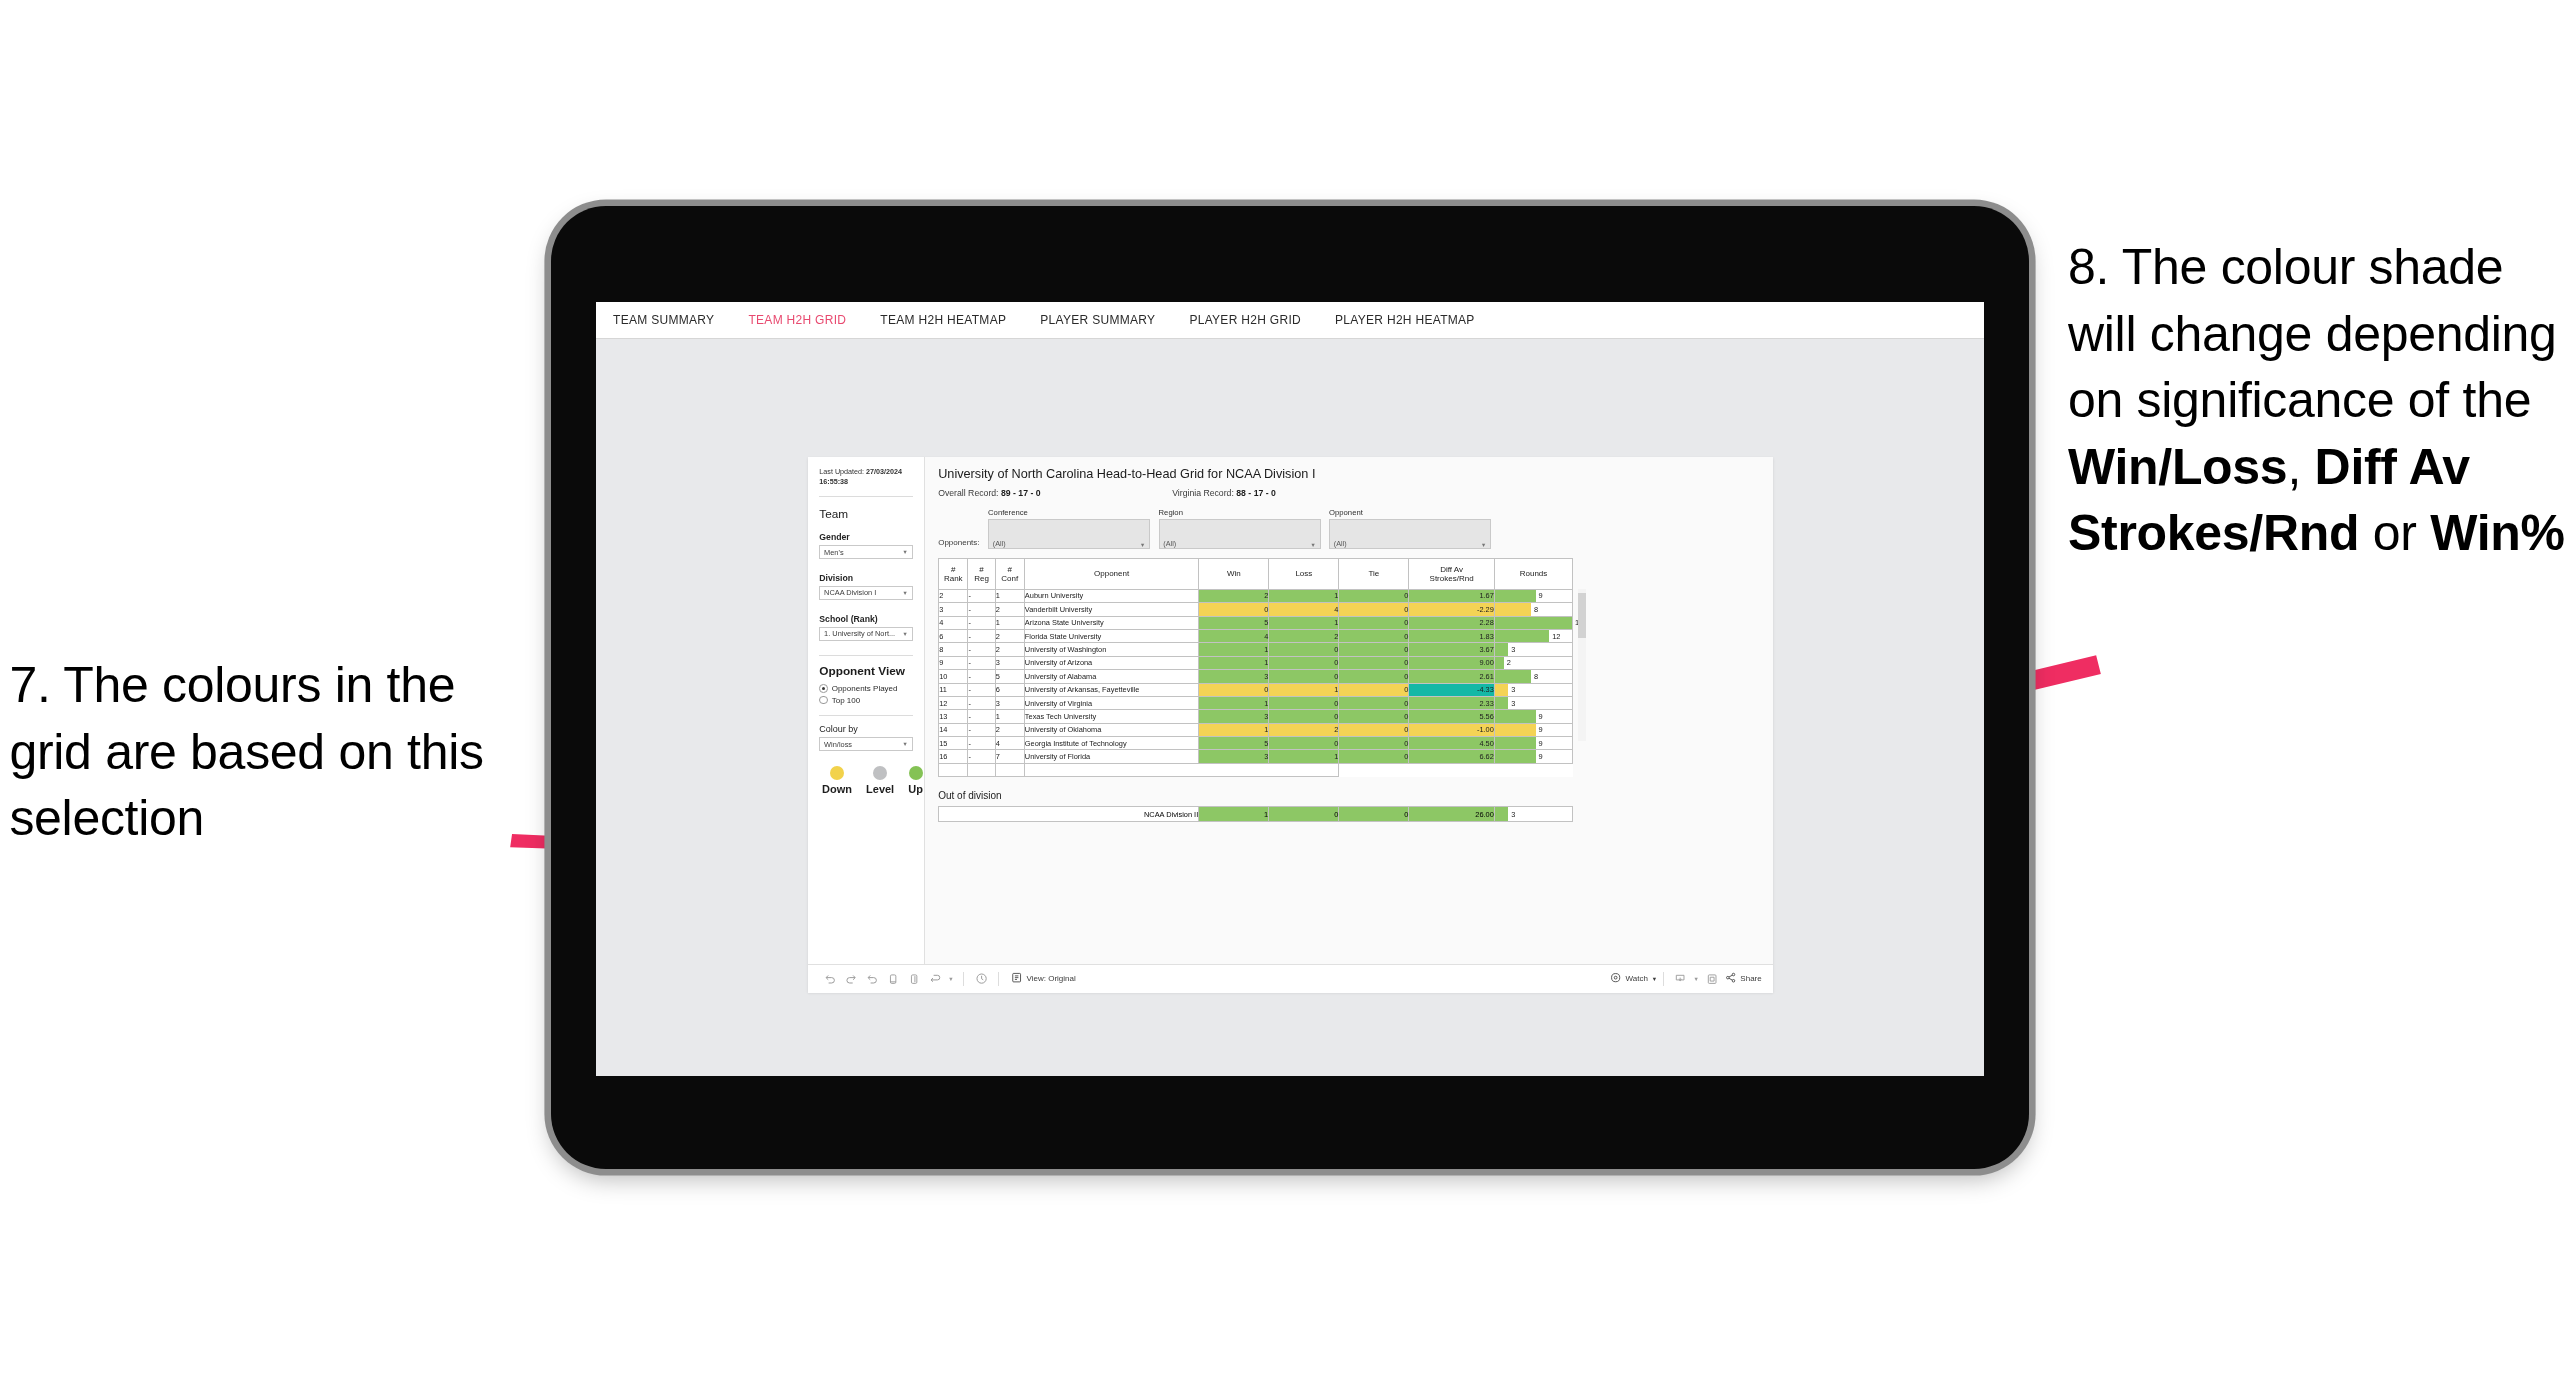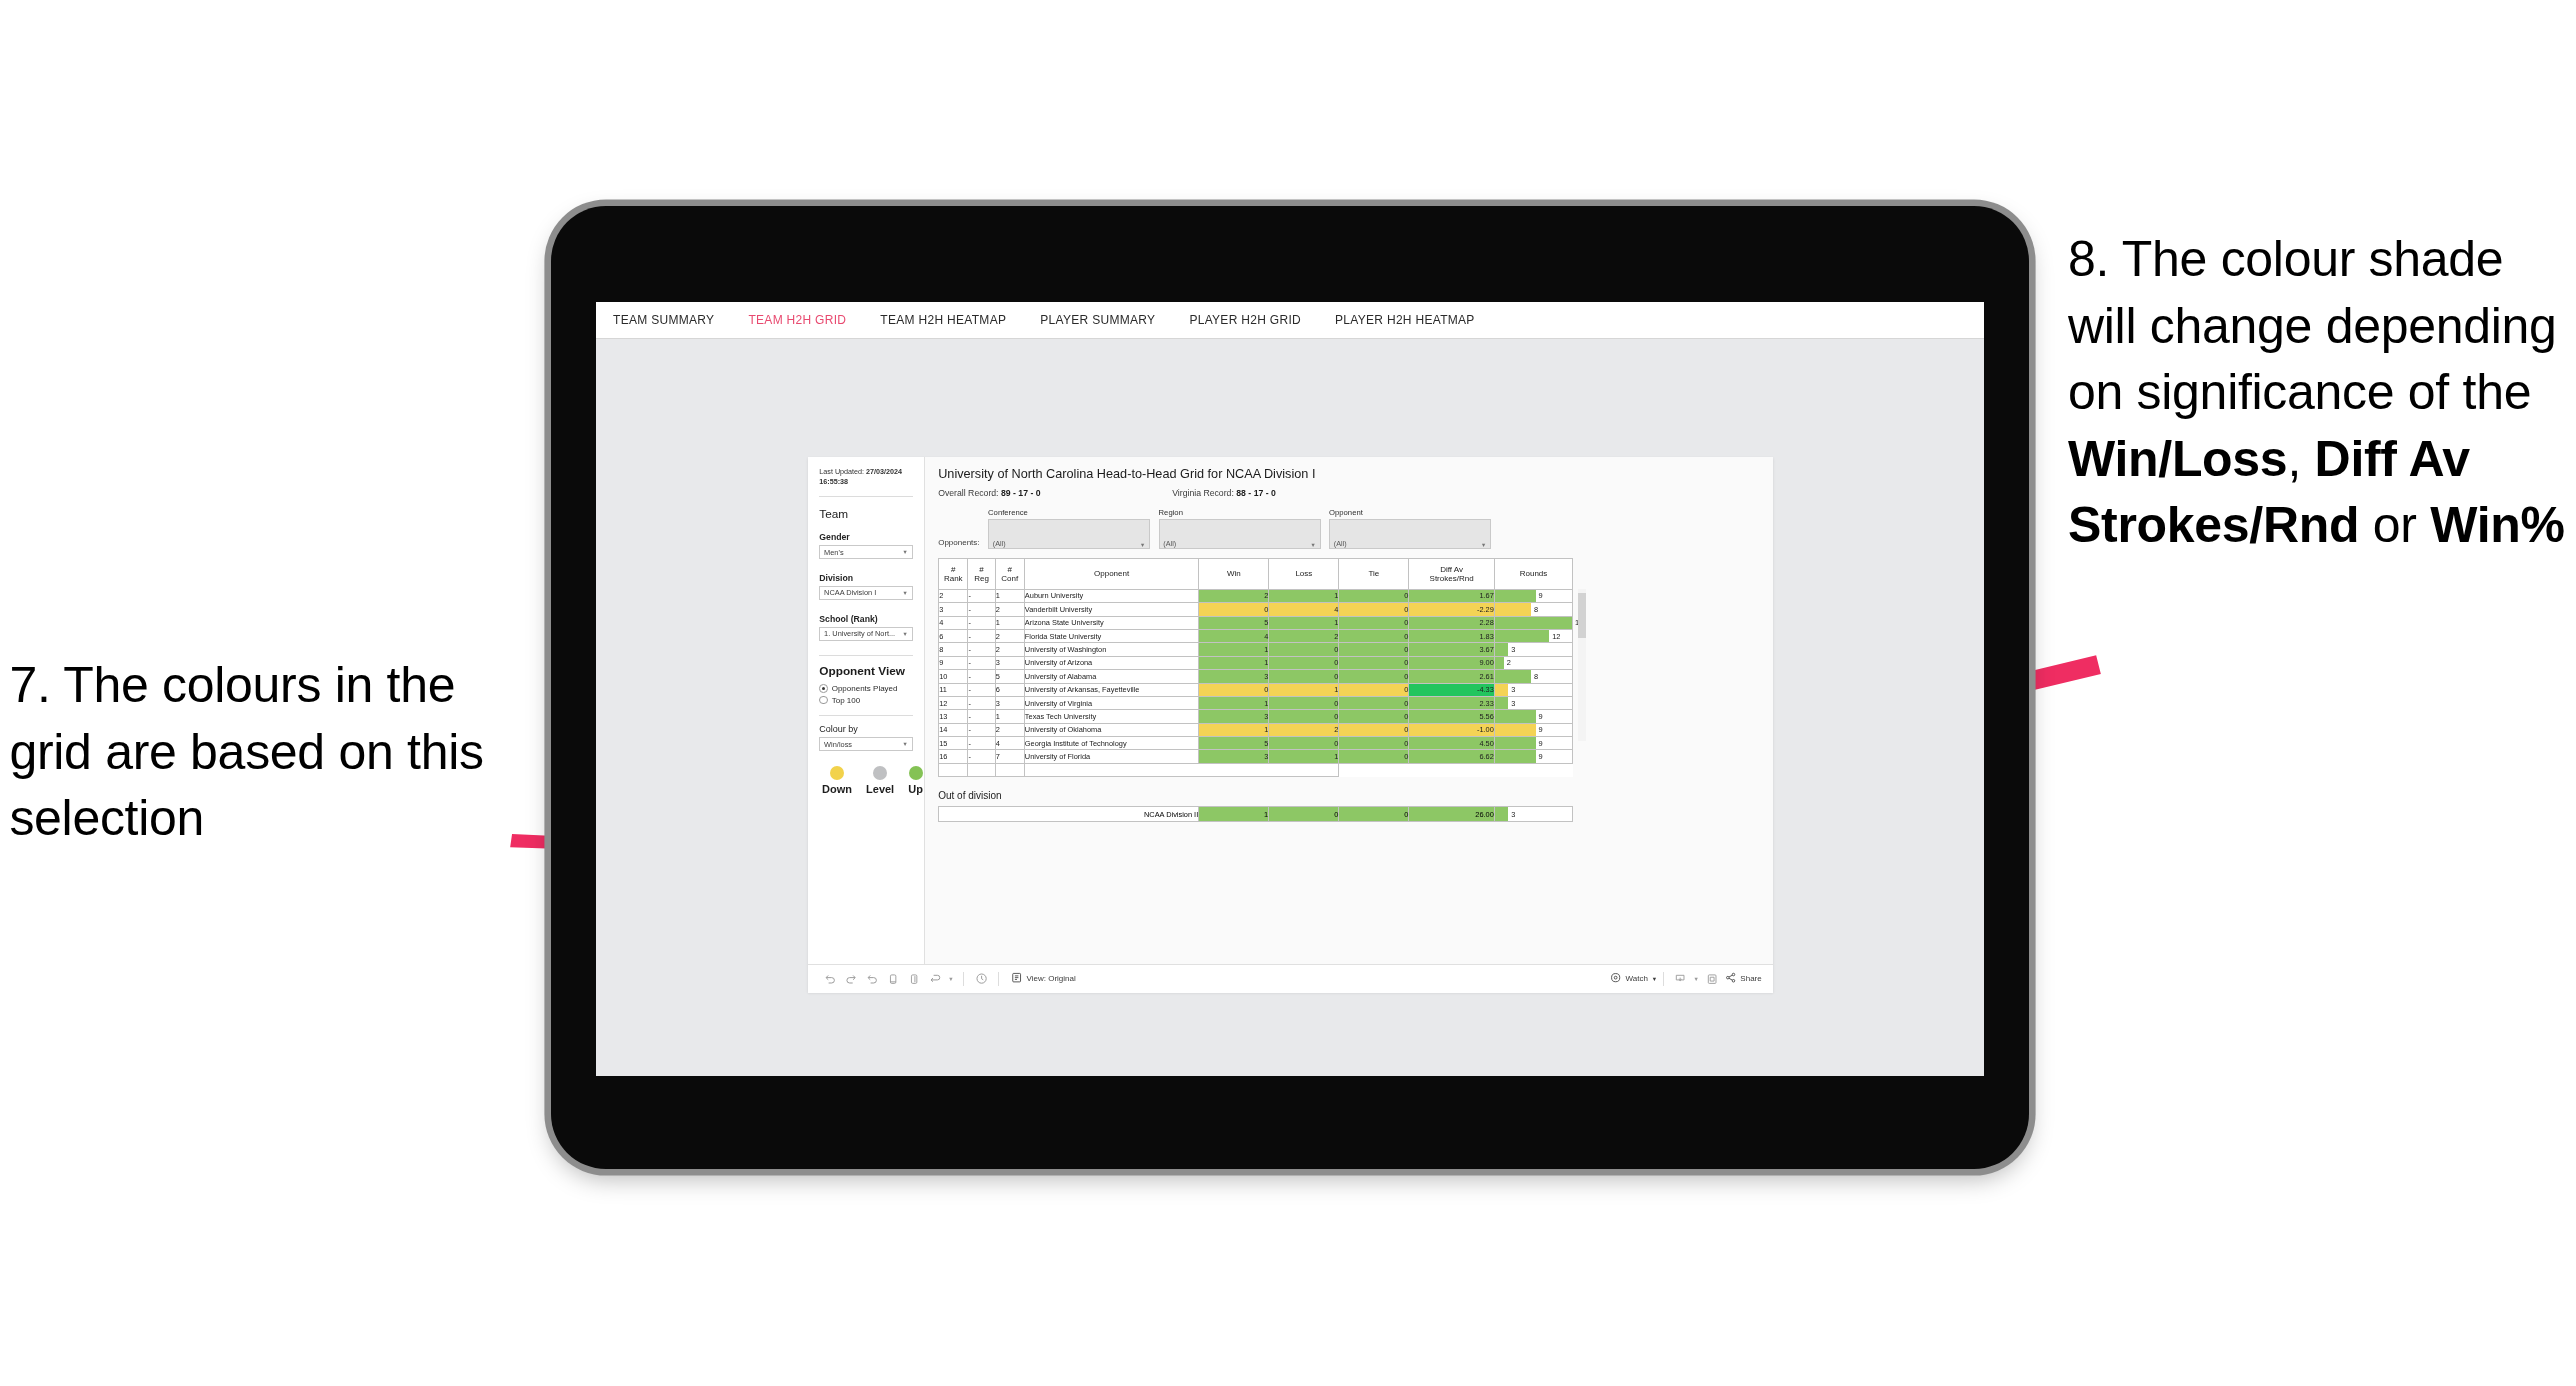--- a/index.html
+++ b/index.html
@@ -19,21 +19,21 @@
   
   .annot {
     position: absolute;
     color: #000;
     font-family: "Liberation Sans", sans-serif;
     font-size: 50px;
     line-height: 1.33;
     letter-spacing: -0.3px;
   }
   #annot-left { left: 9.4px; top: 652px; width: 529px; }
-  #annot-right { left: 2068px; top: 226px; width: 500px; }
+  #annot-right { left: 2068px; top: 234px; width: 500px; }
   #annot-right b { font-weight: 700; }
 
   .arrow-svg { position: absolute; overflow: visible; }
 
   
   #tablet {
     position: absolute;
     left: 551px;
     top: 206px;
     width: 1478px;
@@ -625,21 +625,21 @@
                       </td>
                     </tr>
                     <tr>
                       <td class="num">11</td>
                       <td class="num">-</td>
                       <td class="num">6</td>
                       <td class="opp">University of Arkansas, Fayetteville</td>
                       <td class="stat" style="background: rgb(244, 211, 85);">0</td>
                       <td class="stat" style="background: rgb(244, 211, 85);">1</td>
                       <td class="stat" style="background: rgb(244, 211, 85);">0</td>
-                      <td class="stat" style="background: #22c55e;">-4.33</td>
+                      <td class="stat" style="background: #14b8a6;">-4.33</td>
                       <td class="rounds">
                         <div class="bar" style="width: 17.6471%; background: rgb(244, 211, 85);"></div>
                         <div class="bar-val" style="left: 17.6471%;">3</div>
                       </td>
                     </tr>
                     <tr>
                       <td class="num">12</td>
                       <td class="num">-</td>
                       <td class="num">3</td>
                       <td class="opp">University of Virginia</td>

